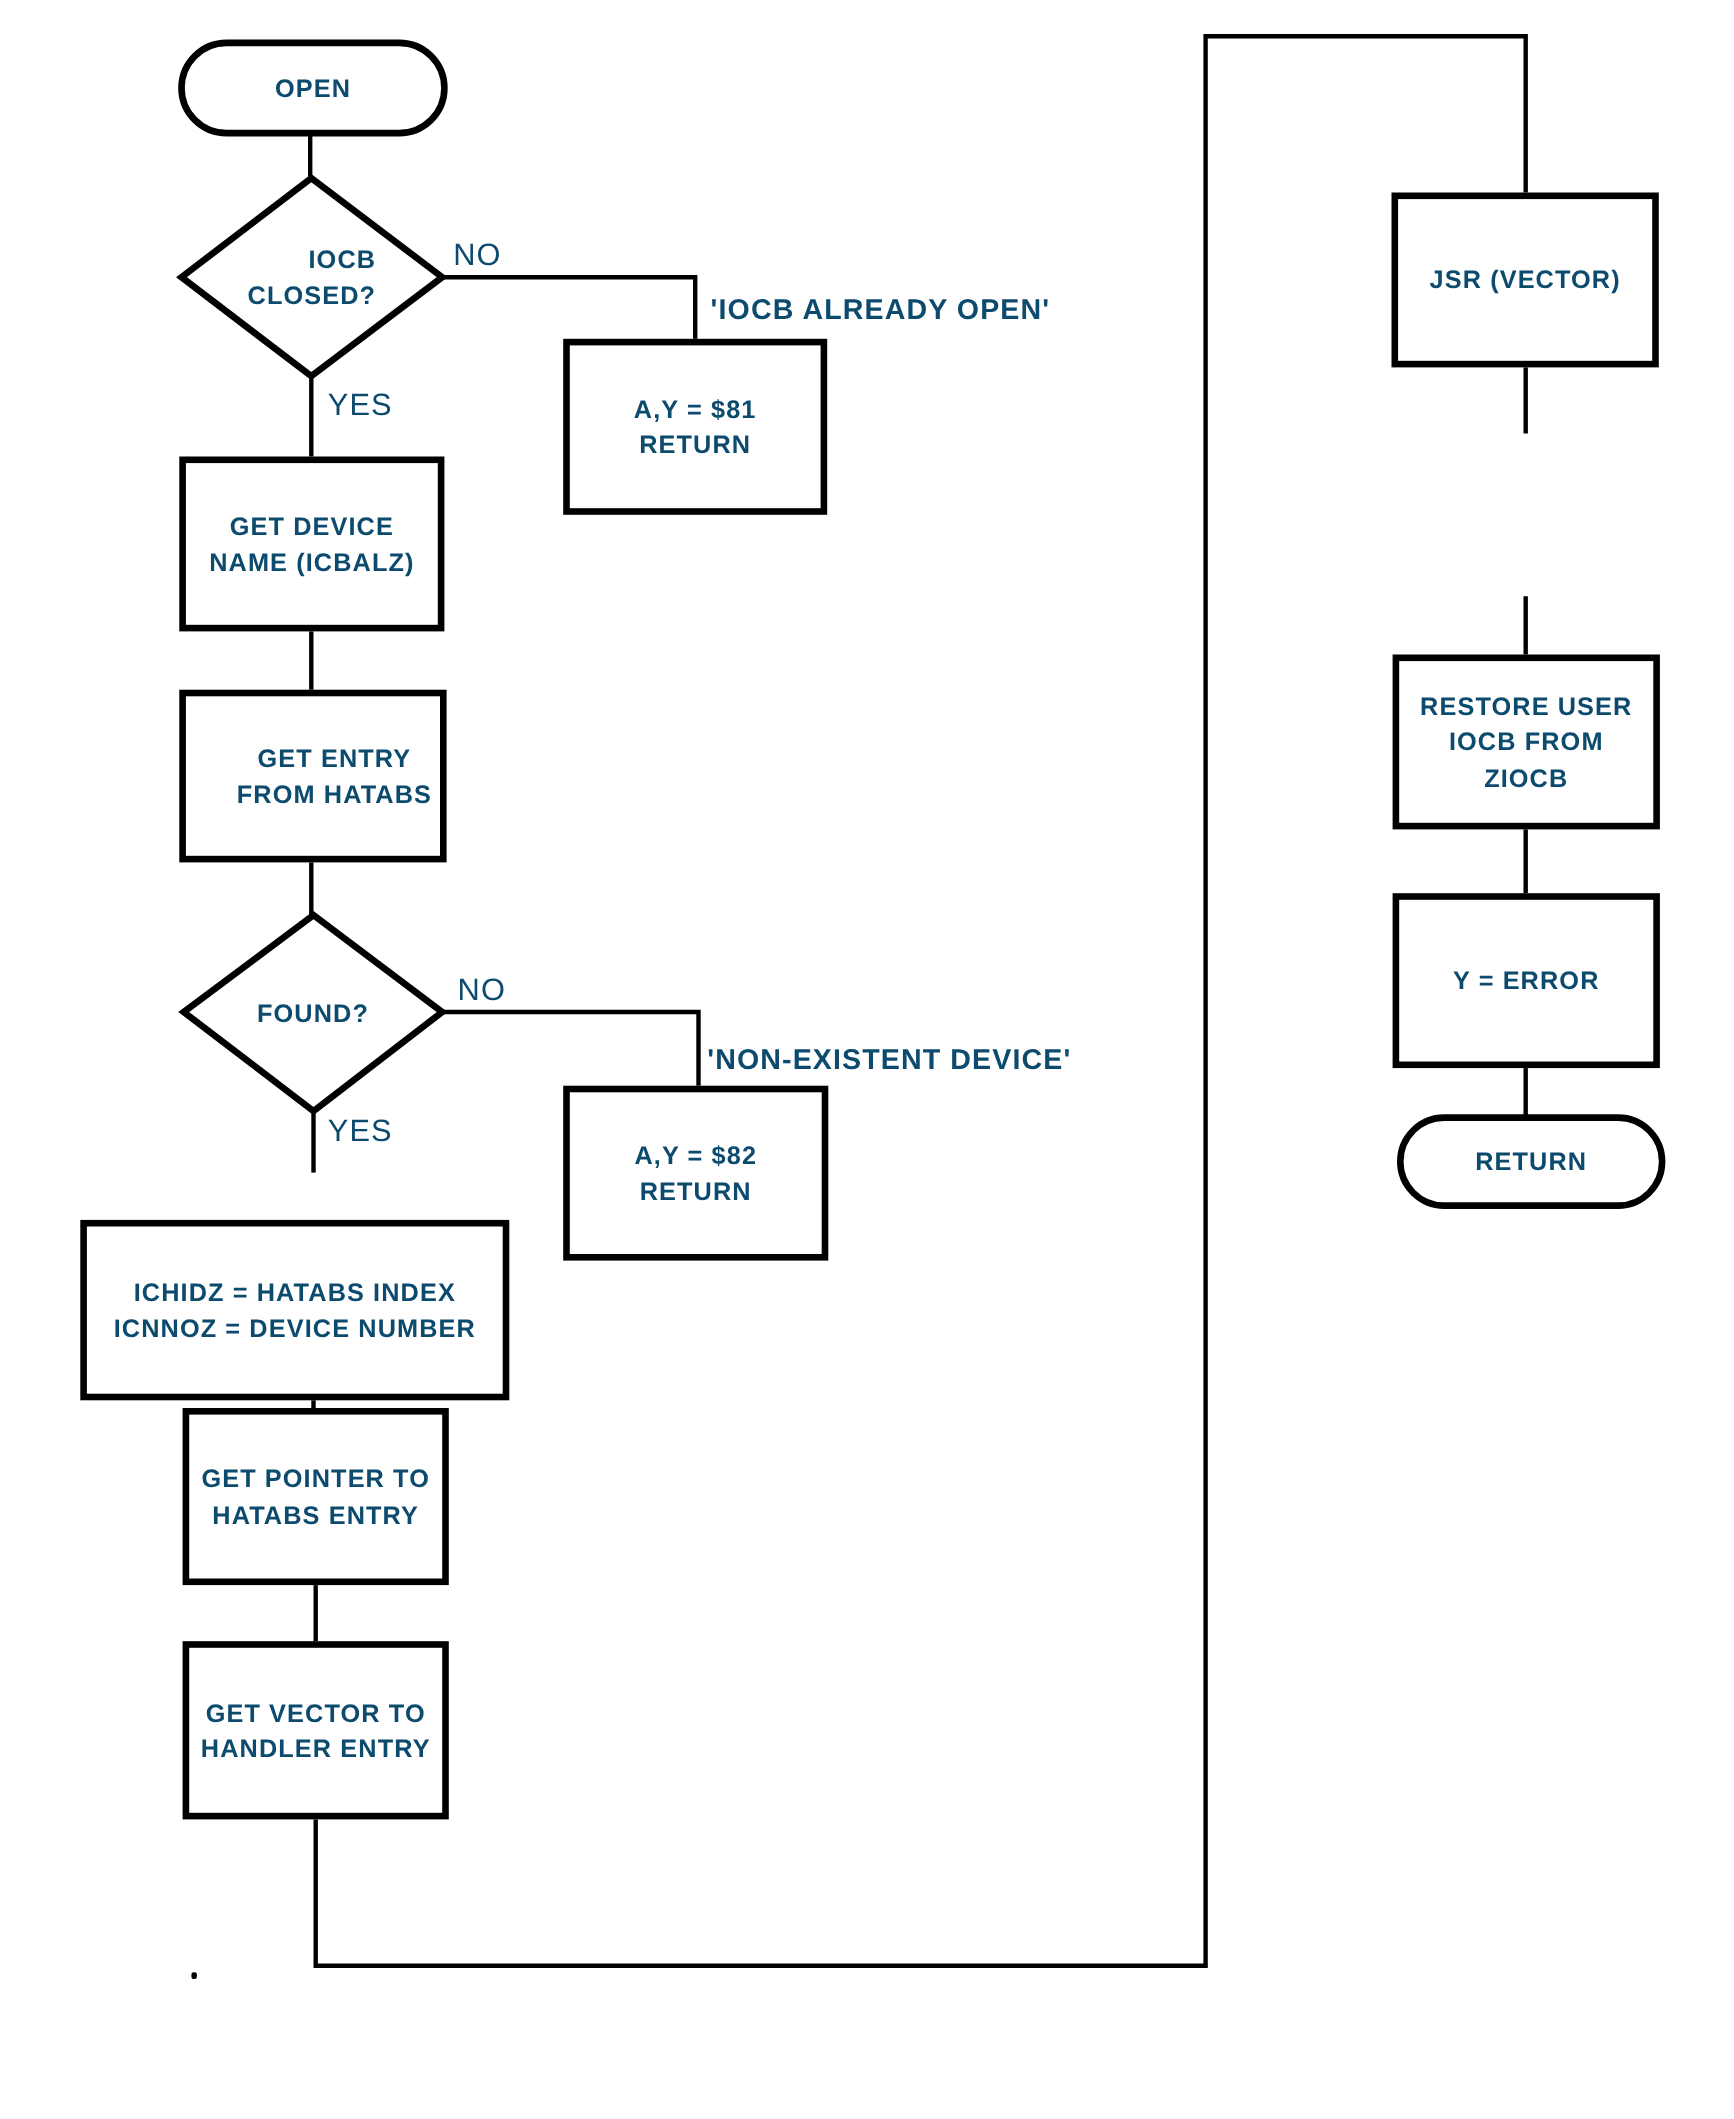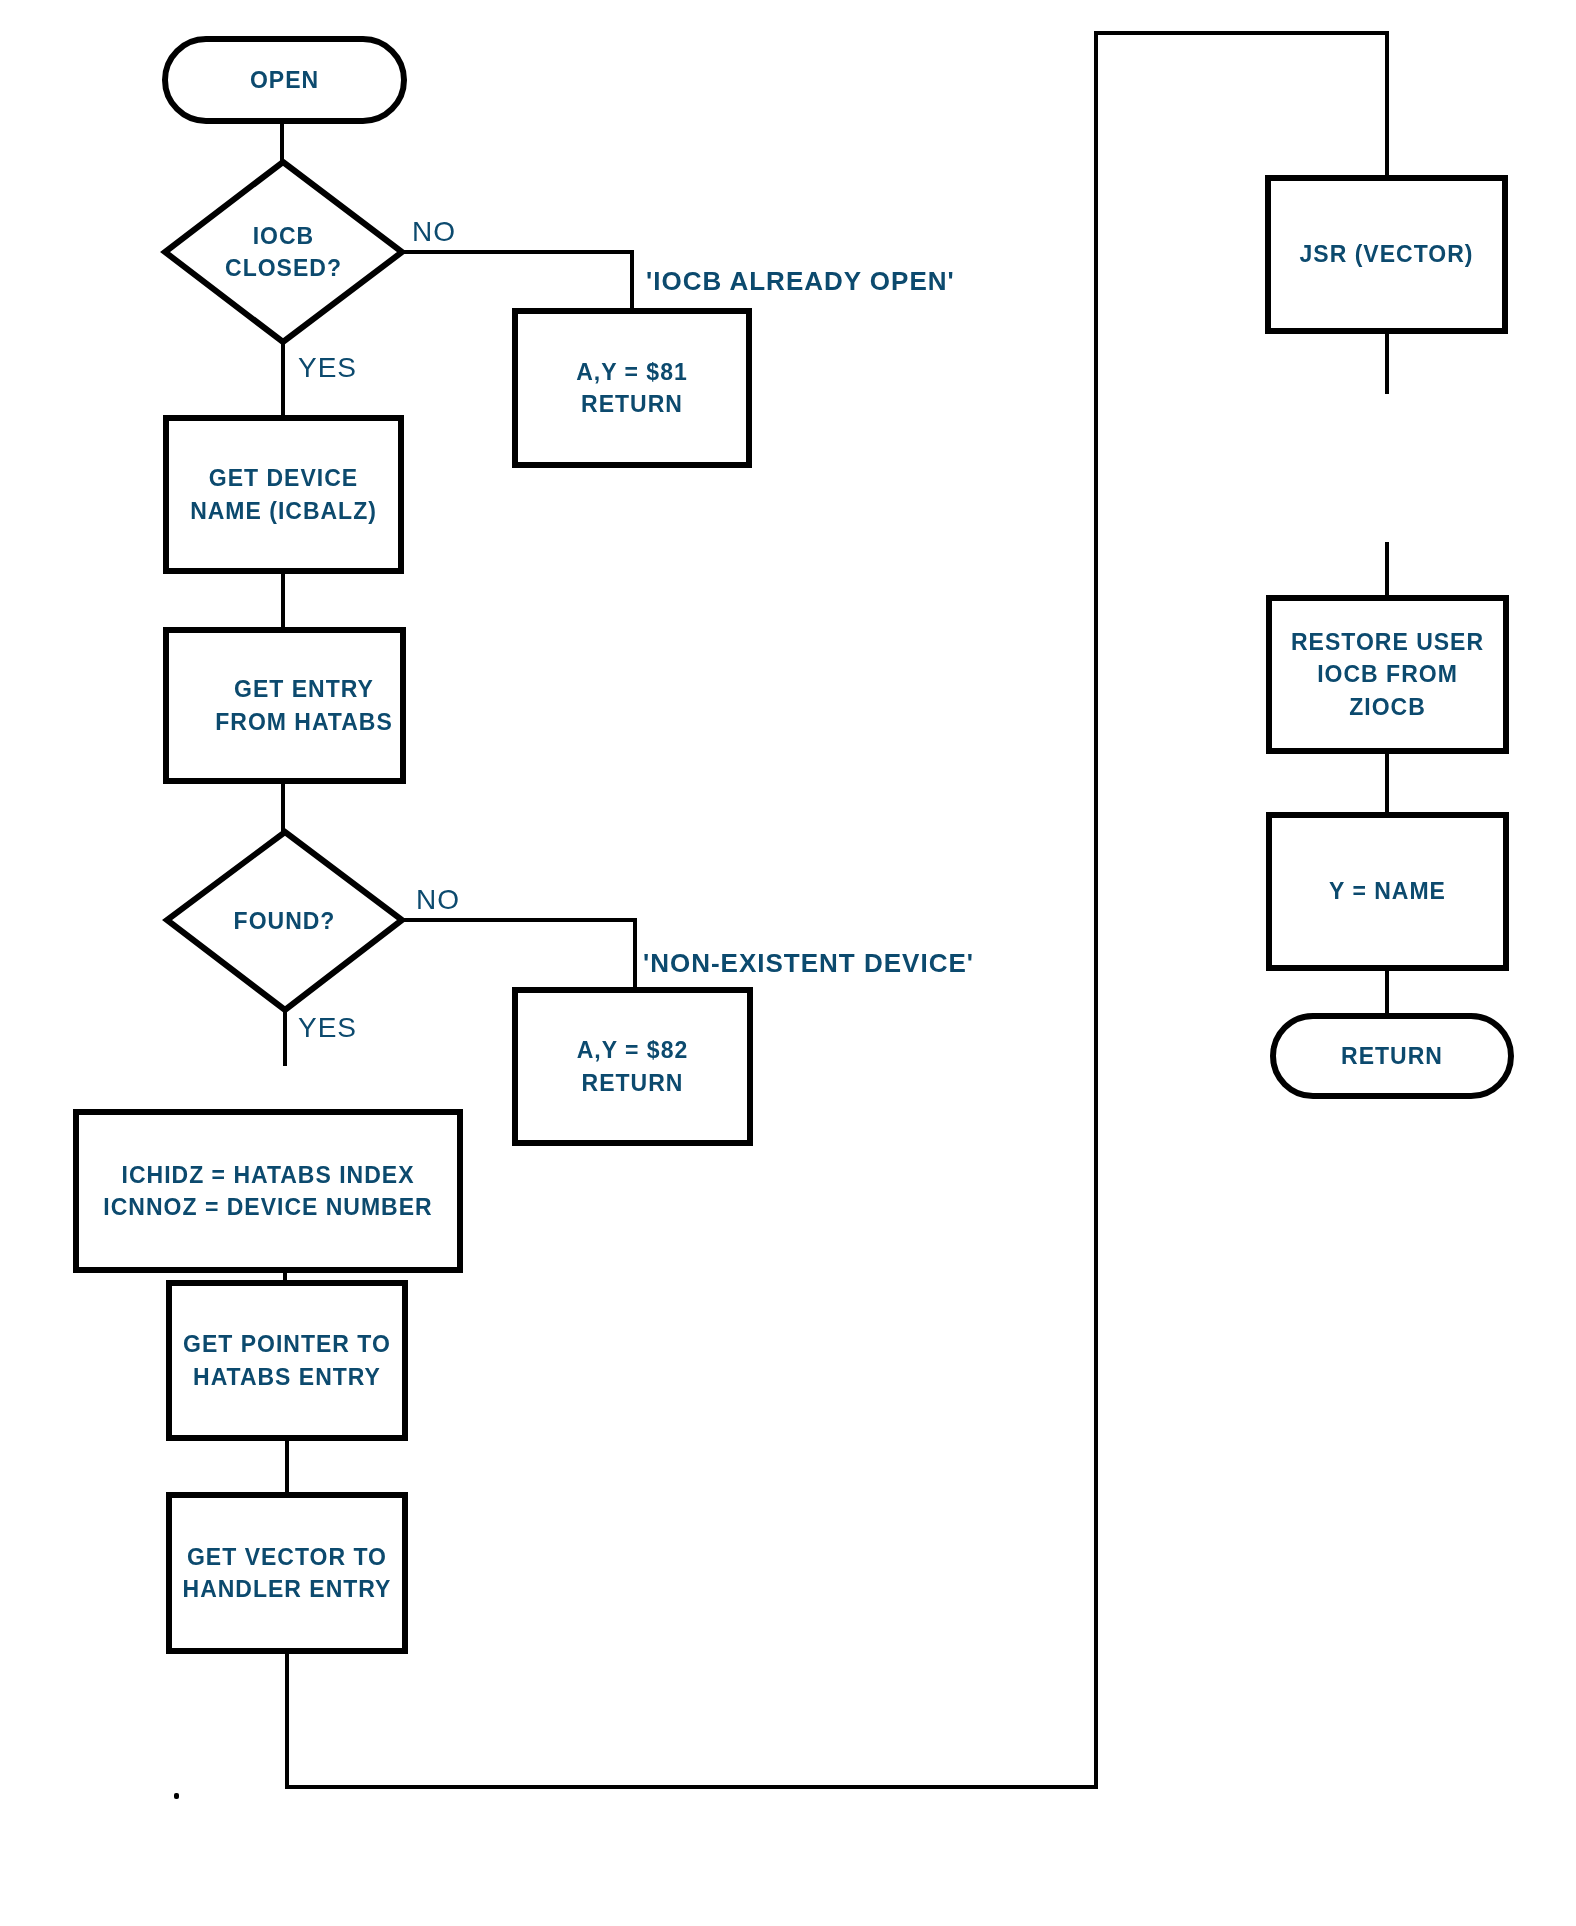--- a/index.html
+++ b/index.html
@@ -21,21 +21,21 @@
     text-align:center;
     white-space:pre-line;
     font-size:23px;font-weight:bold;
     line-height:1.4;
     letter-spacing:1px;
   }
   .terminal{border-radius:46px;}
   .diamond-label{
     position:absolute;
     display:flex;align-items:center;justify-content:center;
-    text-align:center;white-space:pre-line;
+    text-align:right;white-space:pre-line;
     font-size:23px;font-weight:bold;line-height:1.4;letter-spacing:1px;
     background:transparent;border:none;
   }
   .edge-label{
     position:absolute;
     font-size:28px;font-weight:normal;letter-spacing:1px;
     white-space:pre;
   }
   .note-label{
     position:absolute;
@@ -102,21 +102,21 @@
   <div class="node" style="left:1265px;top:175px;width:243px;height:159px;">JSR (VECTOR)</div>
 
   <div class="node" style="left:166px;top:1492px;width:242px;height:162px;">GET VECTOR TO
 HANDLER ENTRY</div>
 
 
   <div class="node" style="left:1266px;top:595px;width:243px;height:159px;">RESTORE USER
 IOCB FROM
 ZIOCB</div>
 
-  <div class="node" style="left:1266px;top:812px;width:243px;height:159px;">Y = NAME</div>
+  <div class="node" style="left:1266px;top:812px;width:243px;height:159px;">Y = ERROR</div>
 
   <div class="node terminal" style="left:1270px;top:1013px;width:244px;height:86px;">RETURN</div>
 
   <div class="edge-label" style="left:412px;top:216px;">NO</div>
 
   <div class="edge-label" style="left:298px;top:352px;">YES</div>
 
   <div class="edge-label" style="left:416px;top:884px;">NO</div>
 
   <div class="edge-label" style="left:298px;top:1012px;">YES</div>

